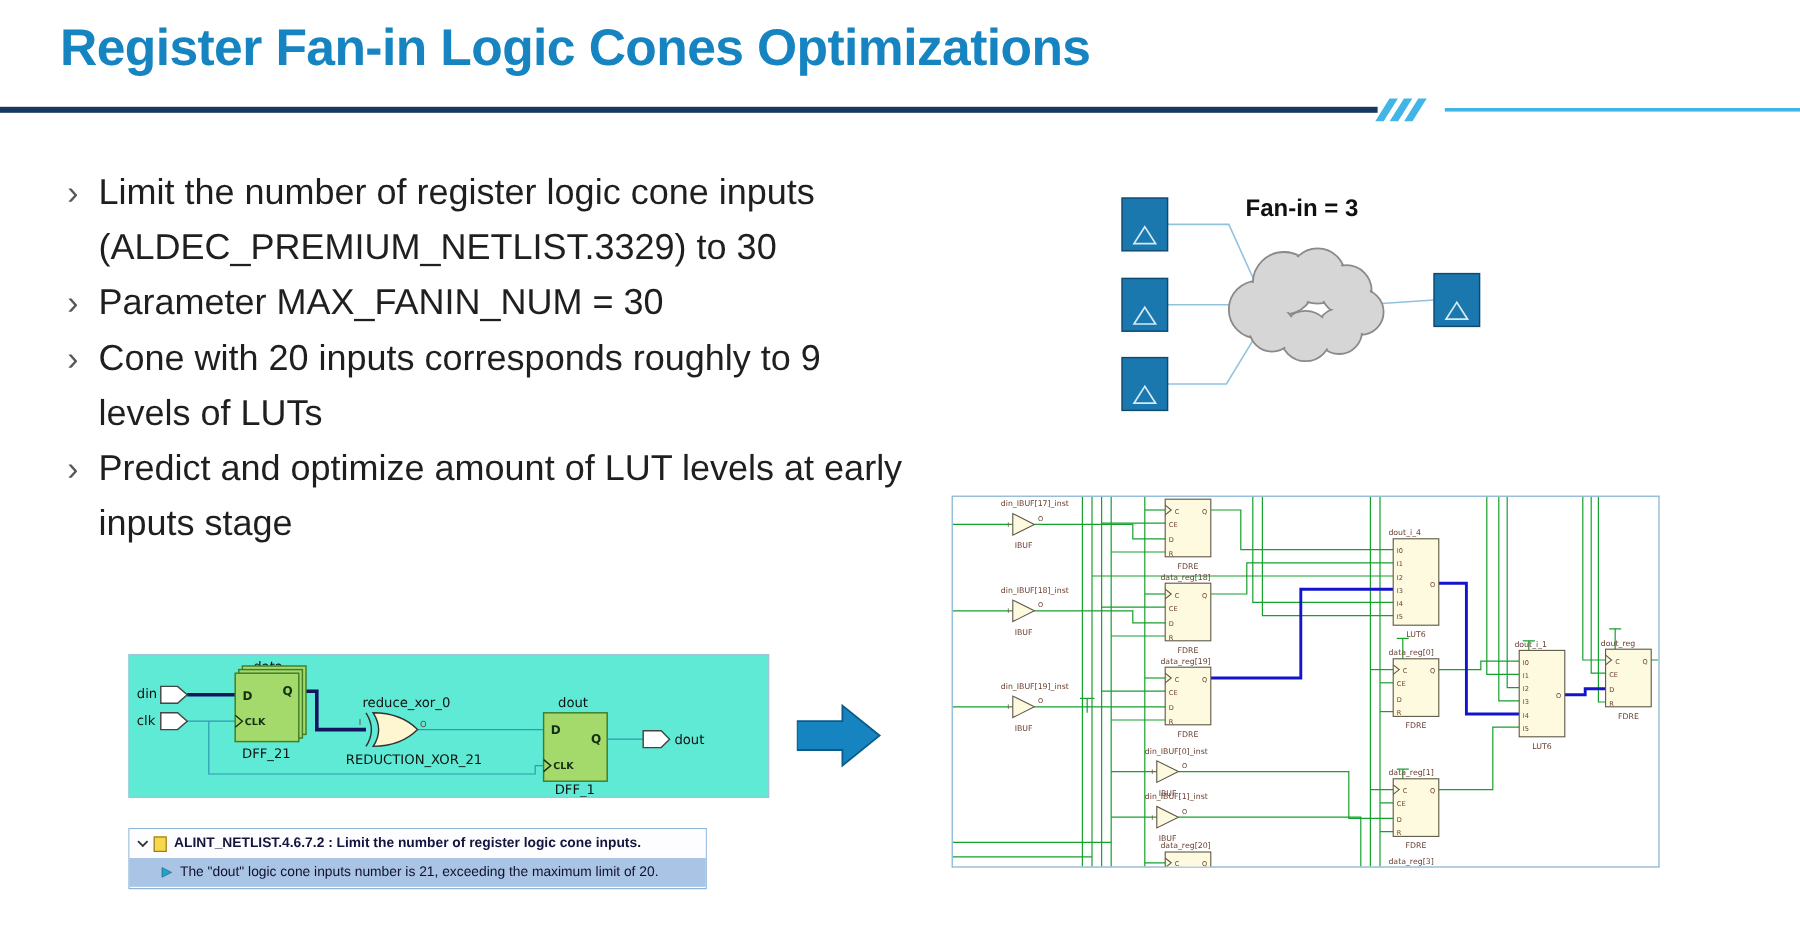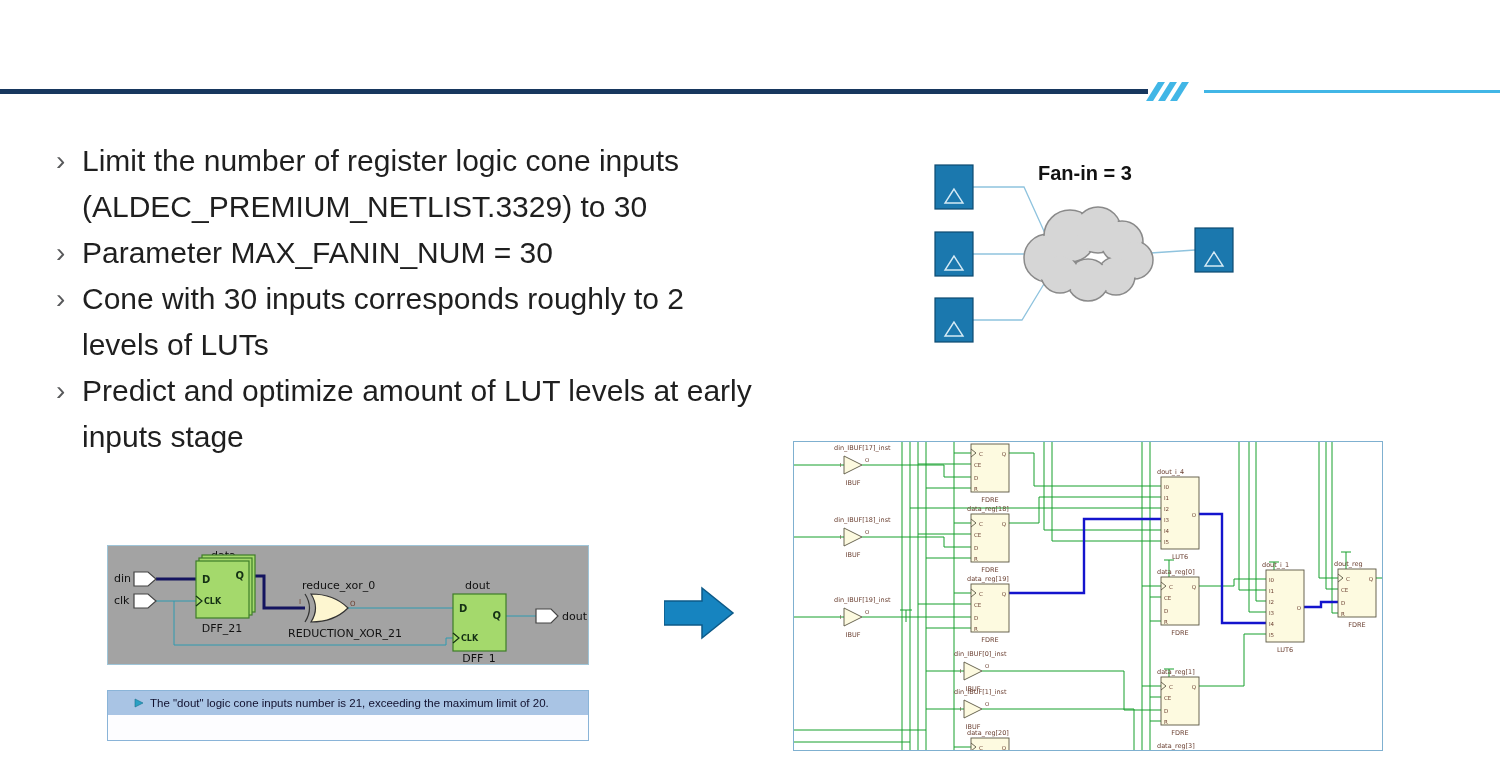--- a/index.html
+++ b/index.html
@@ -26,22 +26,22 @@
 
   .fanin   { position:absolute; left:920px; top:150px; width:335px; height:200px;font-weight:bold; }
   .fsvg text { font-family:"Liberation Sans",sans-serif; }
   .flbl    { font-size:20px; fill:#111; }
   .cl      { fill:none; stroke:#8fc3de; stroke-width:1.3; }
   .cloud-s { fill:#d6d6d6; stroke:#8a8a8a; stroke-width:1.5; }
   .cloud-f { fill:#d6d6d6; stroke:none; }
   .regsq   { fill:var(--register-blue,#1b78ae); stroke:#0d4a70; stroke-width:1.2; }
   .regtri  { fill:none; stroke:#d5eaf5; stroke-width:1.4; }
 
-  .schpanel { position:absolute; left:107px; top:545px; width:482px; height:120px;
-              border:1px solid #9fc5d8; background:#a3a3a3; }
+  .schpanel { position:absolute; left:107px; top:545px; width:534px; height:120px;
+              border:1px solid #9fc5d8; background:#5eead4; }
   .schsvg text { font-family:"DejaVu Sans",sans-serif; }
   .schsvg .lbl { font-size:11px; fill:#111; }
   .schsvg .nml { font-size:11px; fill:#111; }
   .schsvg .prt { font-size:10px; font-weight:bold; fill:#143014; }
   .schsvg .prts{ font-size:8px;  font-weight:bold; fill:#143014; }
   .schsvg .tny { font-size:7px;  fill:#6b4032; }
   .schsvg .dff { fill:var(--dff-green,#a4d96c); stroke:#3f7d28; stroke-width:1.2; }
   .schsvg .pin { fill:#fff; stroke:#444; stroke-width:1.2; }
   .schsvg .wt  { fill:none; stroke:#2e9ab0; stroke-width:1; }
   .schsvg .wn  { fill:none; stroke:#14145f; stroke-width:3; }
@@ -57,35 +57,36 @@
   .doc-ic { width:11px; height:13px; background:#f7d84a; border:1px solid #9a7d1c;
             margin-right:6px; flex:0 0 auto; }
   .rule-txt { font-size:11.5px; font-weight:bold; color:#14143c; }
   .varr   { margin:0 6px 0 26px; flex:0 0 auto; }
   .vio-txt{ font-size:11.5px; color:#10102e; }
 
   .bigarrow { position:absolute; left:664px; top:585px; }
   .bigarrow polygon { fill:var(--title-blue,#1581bd); stroke:#0d5a88; stroke-width:1.5; }
 
   .netlist { position:absolute; left:793px; top:413px; width:590px; height:310px;
-             border:1px solid #7fb0d0; background:#fff;margin-top:28px; }
+             border:1px solid #7fb0d0; background:#fff; }
   .nlsvg text  { font-family:"DejaVu Sans",sans-serif; }
   .nlsvg .nm   { font-size:6.5px; fill:#6b4032; }
   .nlsvg .tp   { font-size:6.5px; fill:#6b4032; text-anchor:middle; }
   .nlsvg .pt   { font-size:5.5px; fill:#6b4032; }
   .nlsvg .cell { fill:var(--cell-yellow,#fdfae0); stroke:#5a5642; stroke-width:0.9; }
   .nlsvg .clkmark { fill:none; stroke:#5a5642; stroke-width:0.9; }
   .nlsvg .wg   { fill:none; stroke:var(--wire-green,#16a02c); stroke-width:1; }
   .nlsvg .wb   { fill:none; stroke:var(--wire-blue,#1414cd); stroke-width:2.4; }
 </style>
 </head>
 <body>
 
 <div class="canvas">
 
+  <h1 class="title">Register Fan-in Logic Cones Optimizations</h1>
 
   <div class="rule-wrap">
     <div class="rule-dark"></div>
     <div class="slashes">
       <span class="slash"></span>
       <span class="slash"></span>
       <span class="slash"></span>
     </div>
     <div class="rule-light"></div>
   </div>
@@ -94,21 +95,21 @@
     <div class="bullet">
       <span class="chev">›</span>
       <span class="btext">Limit the number of register logic cone inputs (ALDEC_PREMIUM_NETLIST.3329) to 30</span>
     </div>
     <div class="bullet">
       <span class="chev">›</span>
       <span class="btext">Parameter MAX_FANIN_NUM = 30</span>
     </div>
     <div class="bullet">
       <span class="chev">›</span>
-      <span class="btext">Cone with 30 inputs corresponds roughly to 2 levels of LUTs</span>
+      <span class="btext">Cone with 20 inputs corresponds roughly to 9 levels of LUTs</span>
     </div>
     <div class="bullet">
       <span class="chev">›</span>
       <span class="btext">Predict and optimize amount of LUT levels at early inputs stage</span>
     </div>
   </div>
 
   <div class="fanin">
     <svg class="fsvg" width="335" height="200" viewBox="0 0 335 200">
       <g>
@@ -209,20 +210,27 @@
       </g>
 
       <g>
         <polygon class="pin" points="428,63 443,63 450,70 443,77 428,77"></polygon>
         <text class="lbl" x="454" y="74">dout</text>
       </g>
     </svg>
   </div>
 
   <div class="alert">
+    <div class="arow arow1">
+      <svg class="exp" width="10" height="8" viewBox="0 0 10 8">
+        <polyline points="1,2 5,6 9,2" fill="none" stroke="#333" stroke-width="1.5"></polyline>
+      </svg>
+      <span class="doc-ic"></span>
+      <span class="rule-txt">ALINT_NETLIST.4.6.7.2 : Limit the number of register logic cone inputs.</span>
+    </div>
     <div class="arow arow2">
       <svg class="varr" width="10" height="10" viewBox="0 0 10 10">
         <polygon points="1,1 9,5 1,9" fill="#2aa0c4" stroke="#17708c" stroke-width="0.6"></polygon>
       </svg>
       <span class="vio-txt">The "dout" logic cone inputs number is 21, exceeding the maximum limit of 20.</span>
     </div>
   </div>
 
   <div class="bigarrow">
     <svg width="72" height="56" viewBox="0 0 72 56">

